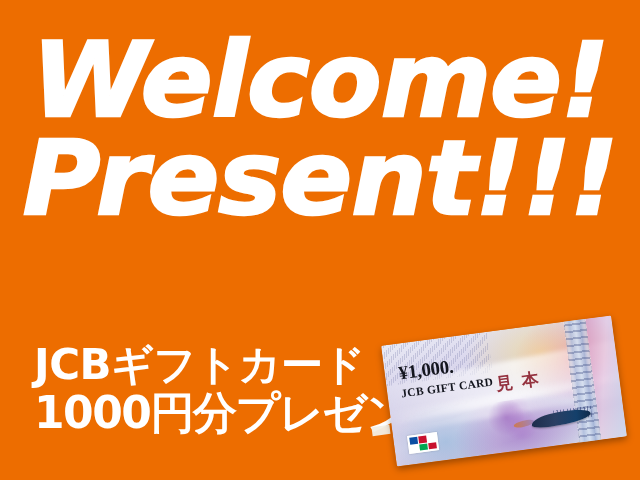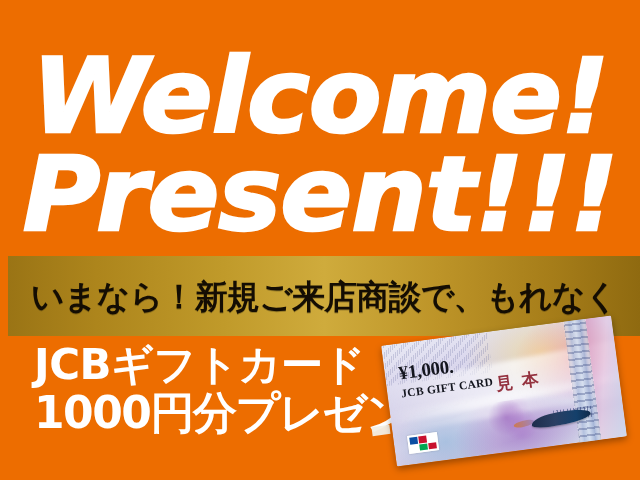--- a/index.html
+++ b/index.html
@@ -8,21 +8,21 @@
     font-family:"Liberation Sans","DejaVu Sans",sans-serif;
     background:#ED6D00;
   }
   #poster{
     position:relative;width:640px;height:480px;
     background:#ED6D00;overflow:hidden;
   }
 
   
   .headline{
-    position:absolute;left:0;top:16px;width:640px;height:256px;
+    position:absolute;left:0;top:0;width:640px;height:256px;
   }
   .hl-line{
     position:absolute;left:0;width:640px;
     color:#FFFFFF;
     font-family:"DejaVu Sans","Liberation Sans",sans-serif;
     font-weight:900;font-style:italic;
     letter-spacing:-0.01em;
     white-space:nowrap;
     text-align:center;
     -webkit-text-stroke:2.5px #FFFFFF;
@@ -223,23 +223,20 @@
 </head>
 <body>
 
 <div id="poster">
 
   <div class="headline">
     <div class="hl-line hl-welcome">Welcome!</div>
     <div class="hl-line hl-present">Present!!!</div>
   </div>
 
-  <div class="gold-band">
-    <div class="gold-text">いまなら！新規ご来店商談で、もれなく</div>
-  </div>
 
   <div class="lower">
     <div class="ln-1">JCBギフトカード</div>
     <div class="ln-2">1000円分プレゼント</div>
   </div>
 
   <div class="photo-edge"></div>
 
   <div class="card-wrap">
     <div class="card">

